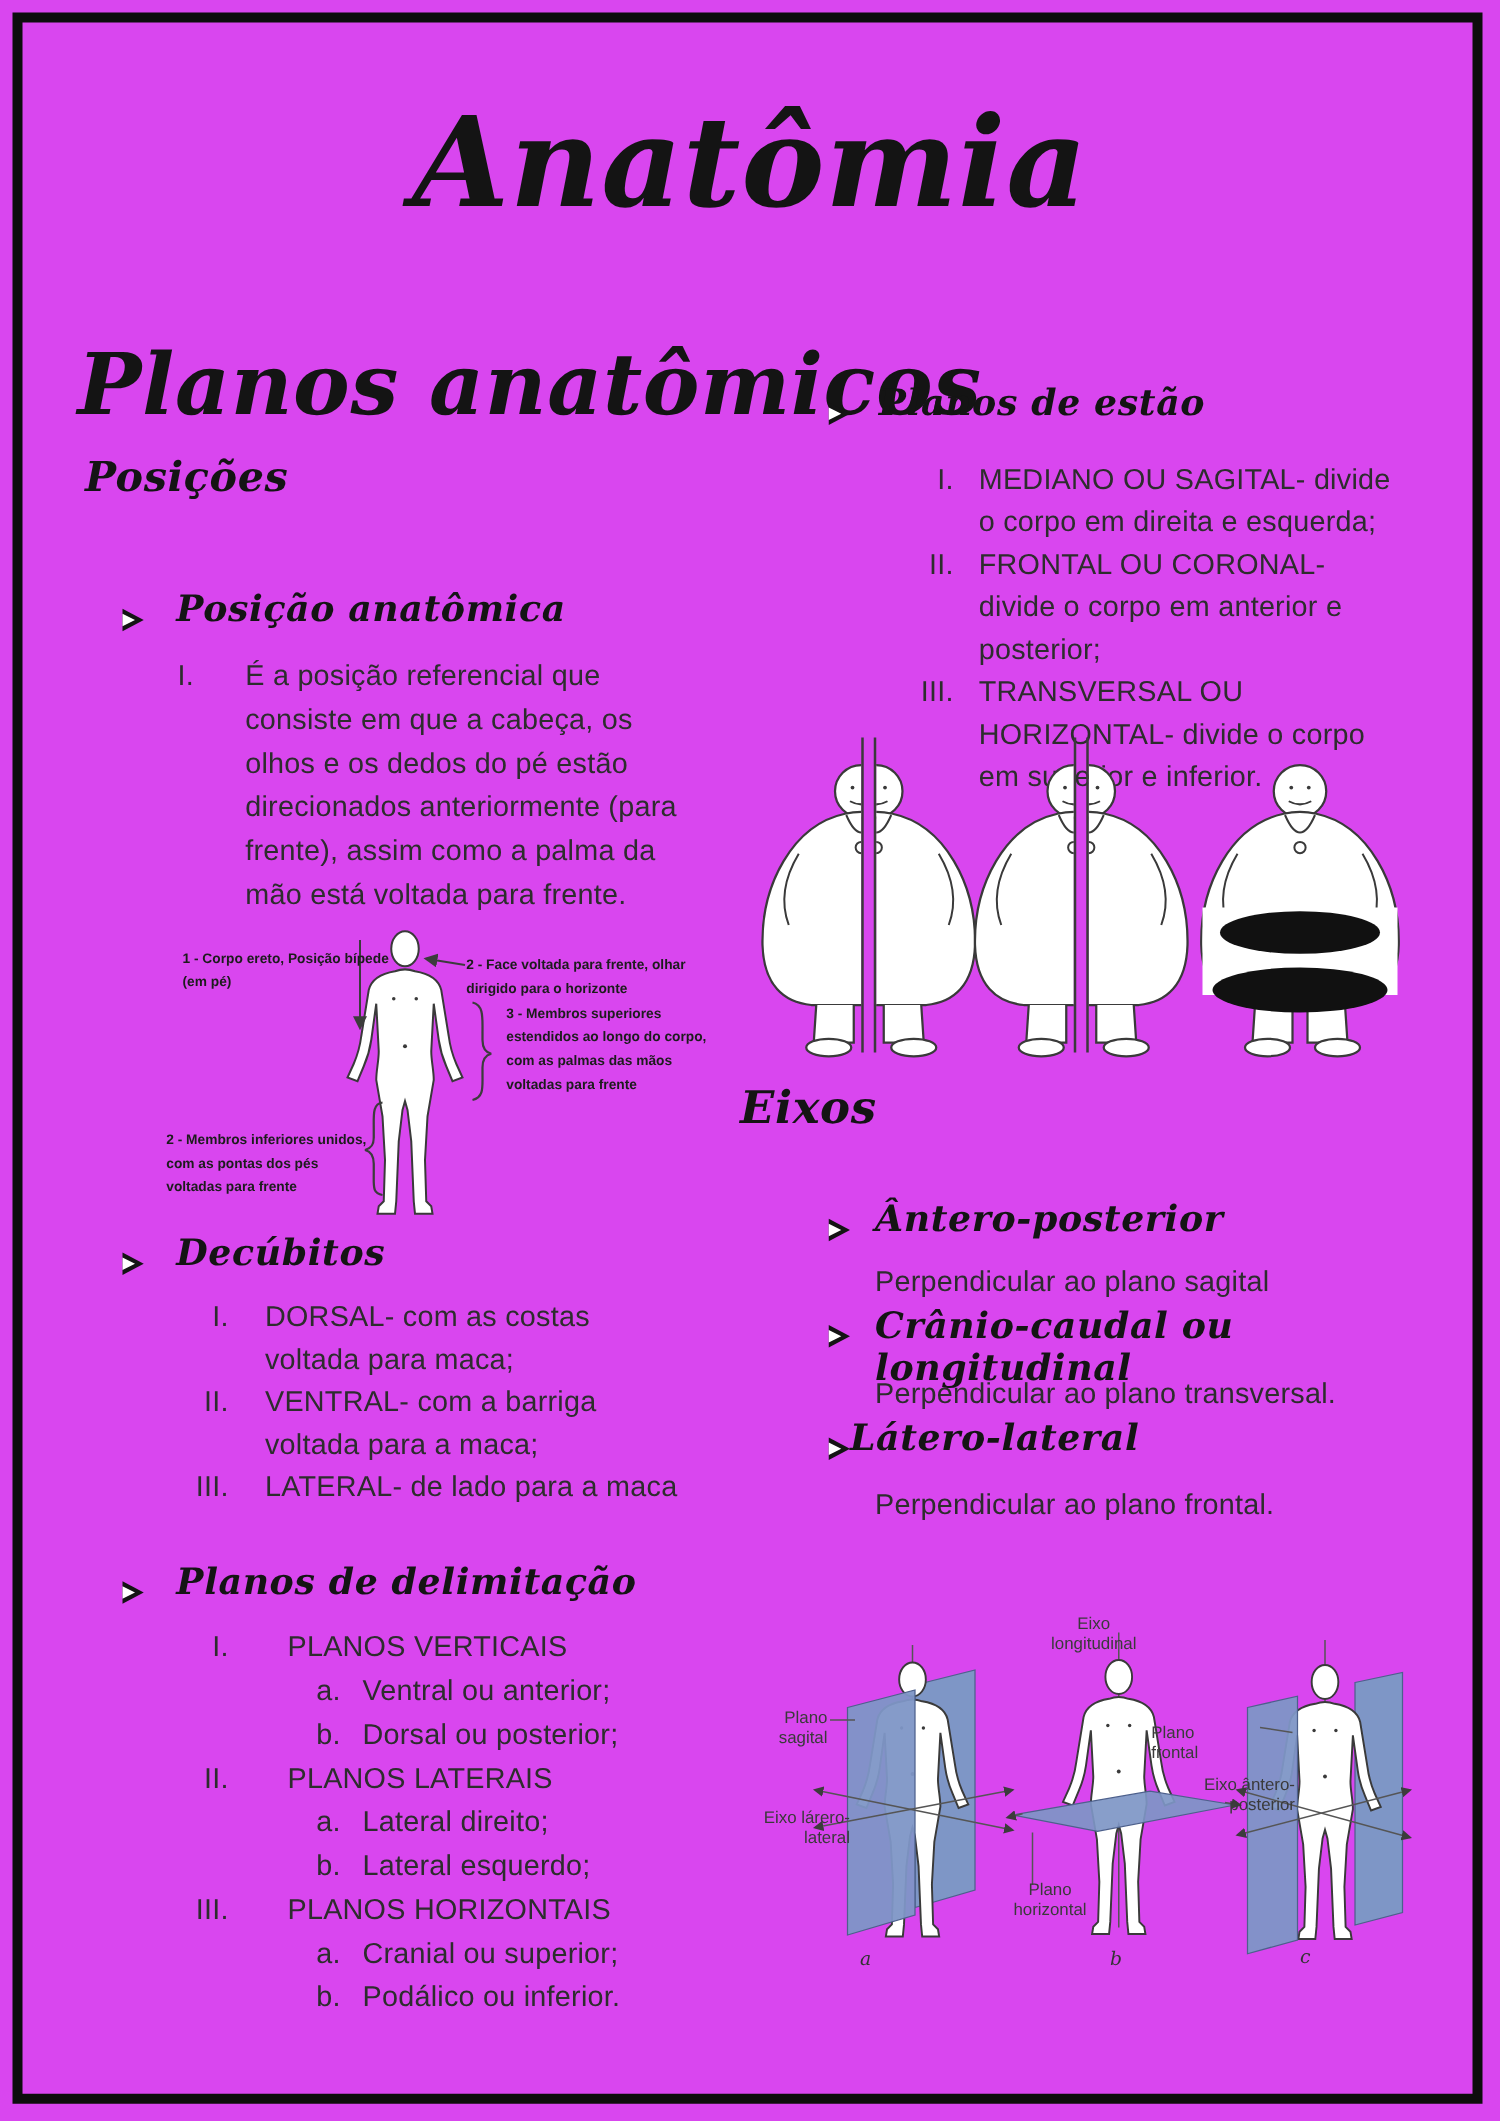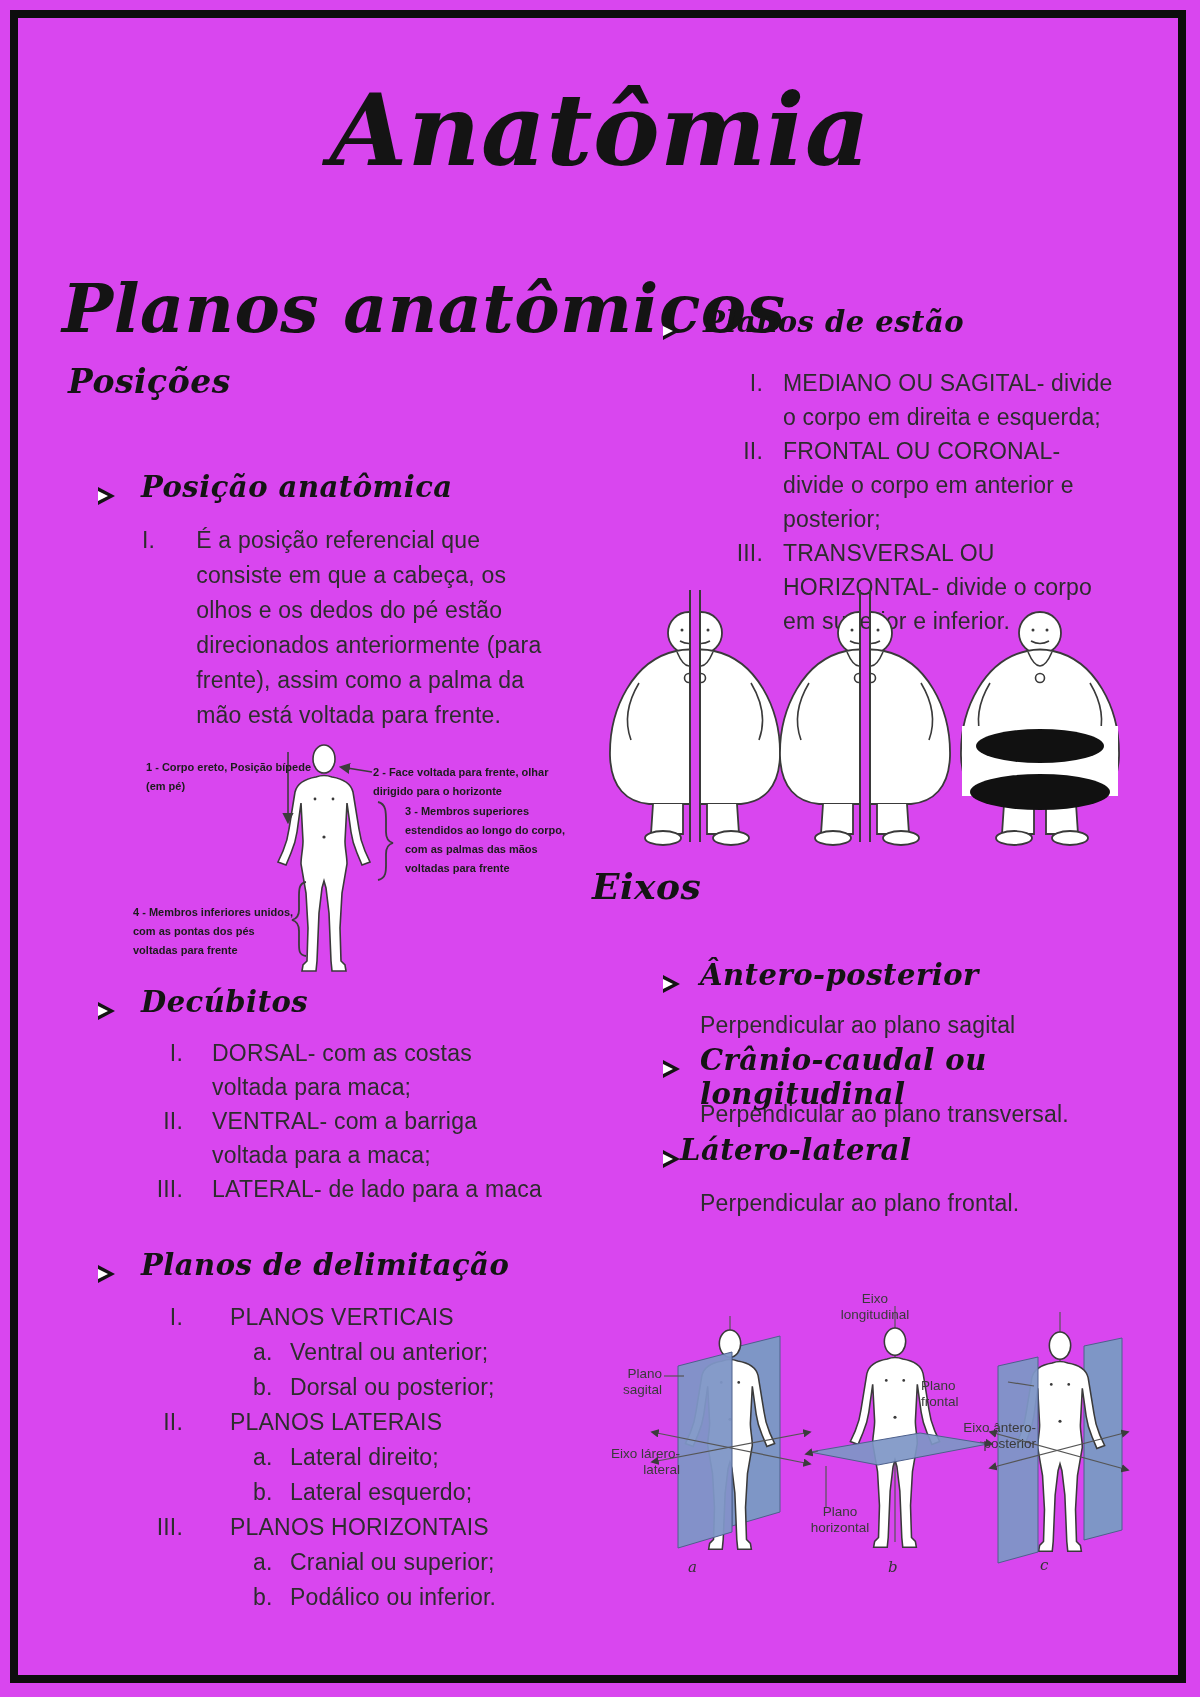--- a/index.html
+++ b/index.html
@@ -66,37 +66,37 @@
     </g>
     <line x1="178" y1="10" x2="178" y2="80" stroke="#3c3c3c" stroke-width="1.6" marker-end="url(#arr)"></line>
     <line x1="262" y1="30" x2="231" y2="25" stroke="#3c3c3c" stroke-width="1.6" marker-end="url(#arr)"></line>
     <path d="M268,60 C277,62 276,72 276,84 L276,90 C276,97 279,100 283,101 C279,102 276,105 276,112 L276,118 C276,128 277,136 268,138" fill="none" stroke="#3c3c3c" stroke-width="1.8"></path>
     <path d="M196,140 C188,141 189,150 189,160 L189,168 C189,175 186,177 182,178 C186,179 189,182 189,189 L189,197 C189,207 188,213 196,214" fill="none" stroke="#3c3c3c" stroke-width="1.8"></path>
   </svg>
 
   <div class="abs boldlabel" style="left:146px;top:758px;width:172px;">1 - Corpo ereto, Posição bípede (em pé)</div>
   <div class="abs boldlabel" style="left:373px;top:763px;width:182px;">2 - Face voltada para frente, olhar dirigido para o horizonte</div>
   <div class="abs boldlabel" style="left:405px;top:802px;width:172px;">3 - Membros superiores estendidos ao longo do corpo, com as palmas das mãos voltadas para frente</div>
-  <div class="abs boldlabel" style="left:133px;top:903px;width:165px;">4 - Membros inferiores unidos, com as pontas dos pés voltadas para frente</div>
+  <div class="abs boldlabel" style="left:133px;top:903px;width:165px;">2 - Membros inferiores unidos, com as pontas dos pés voltadas para frente</div>
 
   <span class="arrow-bullet" style="left:98px;top:1002px;"></span>
   <div class="abs script bullet-heading" style="left:141px;top:985px;">Decúbitos</div>
 
   <div class="abs list" style="left:118px;top:1036px;width:430px;">
     <div class="lrow">
       <span class="txt num">I.</span>
       <span class="txt" style="margin-left:29px;width:330px;">DORSAL- com as costas voltada para maca;</span>
     </div>
     <div class="lrow">
       <span class="txt num">II.</span>
       <span class="txt" style="margin-left:29px;width:330px;">VENTRAL- com a barriga voltada para a maca;</span>
     </div>
     <div class="lrow">
       <span class="txt num">III.</span>
-      <span class="txt" style="margin-left:29px;width:330px;text-align:right;">LATERAL- de lado para a maca</span>
+      <span class="txt" style="margin-left:29px;width:330px;">LATERAL- de lado para a maca</span>
     </div>
   </div>
 
   <span class="arrow-bullet" style="left:98px;top:1265px;"></span>
   <div class="abs script bullet-heading" style="left:141px;top:1248px;">Planos de delimitação</div>
 
   <div class="abs list" style="left:118px;top:1300px;width:430px;">
     <div class="lrow" style="line-height:35px;">
       <span class="txt num" style="line-height:35px;">I.</span>
       <span class="txt" style="margin-left:47px;line-height:35px;">PLANOS VERTICAIS</span>

